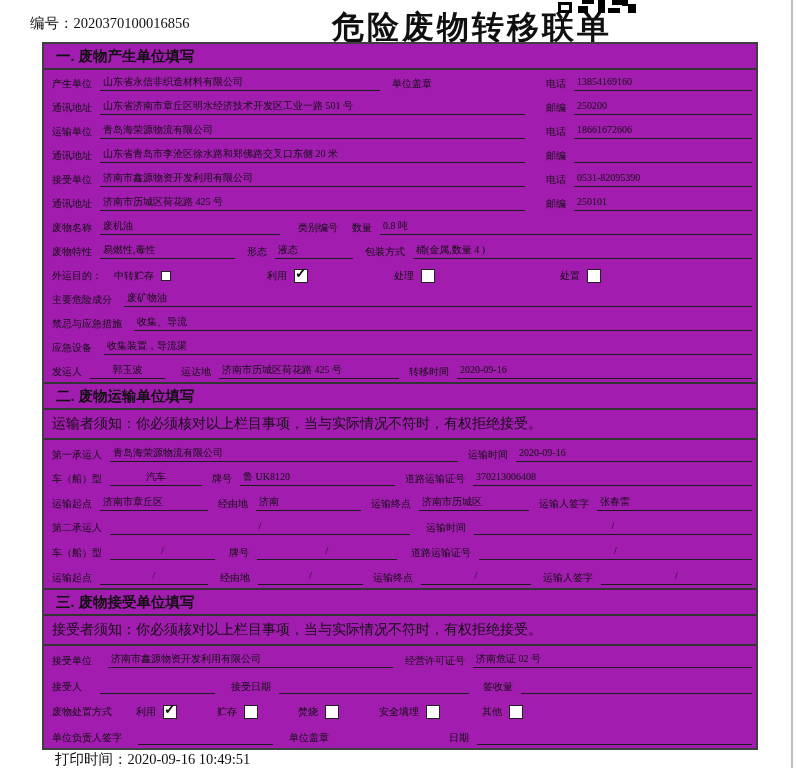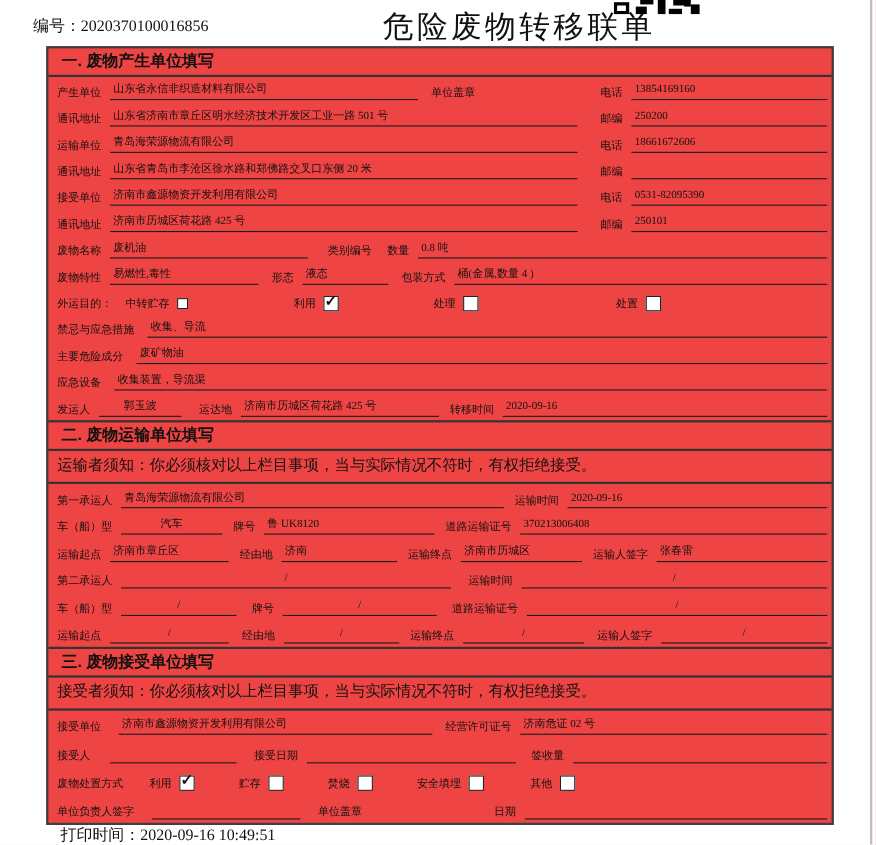--- a/index.html
+++ b/index.html
@@ -1,24 +1,24 @@
 <!DOCTYPE html>
 <html><head>
 <meta charset="utf-8">
 <style>
   html,body{margin:0;padding:0;background:#fff;}
   .page{position:relative;width:796px;height:768px;background:#ffffff;overflow:hidden;
         font-family:"Liberation Serif","DejaVu Serif",serif;color:#101010;}
   .serial{position:absolute;left:30px;top:14px;font-size:14.5px;white-space:nowrap;}
-  .doc-title{position:absolute;left:348px;top:6px;font-size:28px;font-weight:normal;letter-spacing:3px;
+  .doc-title{position:absolute;left:332px;top:6px;font-size:32px;font-weight:bold;letter-spacing:3px;
              font-family:"Liberation Sans","DejaVu Sans",sans-serif;white-space:nowrap;}
   .qr{position:absolute;left:558px;top:0;}
   .page-edge{position:absolute;right:3px;top:0;width:2px;height:768px;background:#bdbdbd;}
 
-  .form{position:absolute;left:42px;top:42px;width:716px;border:2px solid #3f3f3f;box-sizing:border-box;background:#ef4444;}
+  .form{position:absolute;left:42px;top:42px;width:716px;border:2px solid #3f3f3f;box-sizing:border-box;background:#a21caf;}
   .sec-title{font-family:"Liberation Sans","DejaVu Sans",sans-serif;font-weight:bold;font-size:14.5px;
              height:19px;line-height:19px;padding:3px 0 2px 12px;border-bottom:2px solid #333;}
   .bt{border-top:2px solid #333;}
   .notice{font-size:14px;padding:5px 0 5px 8px;border-bottom:2px solid #333;line-height:18px;}
 
   .frow{display:flex;align-items:flex-end;height:24px;box-sizing:border-box;
         padding:0 4px 3px 8px;font-size:10px;}
   .sec2 .frow{height:24.6px;}
   .sec3 .frow{height:25.5px;}
   .lbl{white-space:nowrap;flex-shrink:0;}
@@ -137,27 +137,27 @@
           <span class="optlbl">处理</span>
           <span class="box"></span>
         </span>
         <span class="opt" style="margin-left:125px">
           <span class="optlbl">处置</span>
           <span class="box"></span>
         </span>
       </div>
 
       <div class="frow">
+        <span class="lbl">主要危险成分</span>
+        <span class="val fill ml12">废矿物油</span>
+      </div>
+
+      <div class="frow">
         <span class="lbl">禁忌与应急措施</span>
         <span class="val fill ml12">收集、导流</span>
-      </div>
-
-      <div class="frow">
-        <span class="lbl">主要危险成分</span>
-        <span class="val fill ml12">废矿物油</span>
       </div>
 
       <div class="frow">
         <span class="lbl">应急设备</span>
         <span class="val fill ml12">收集装置，导流渠</span>
       </div>
 
       <div class="frow">
         <span class="lbl">发运人</span>
         <span class="val c" style="width:75px">郭玉波</span>

